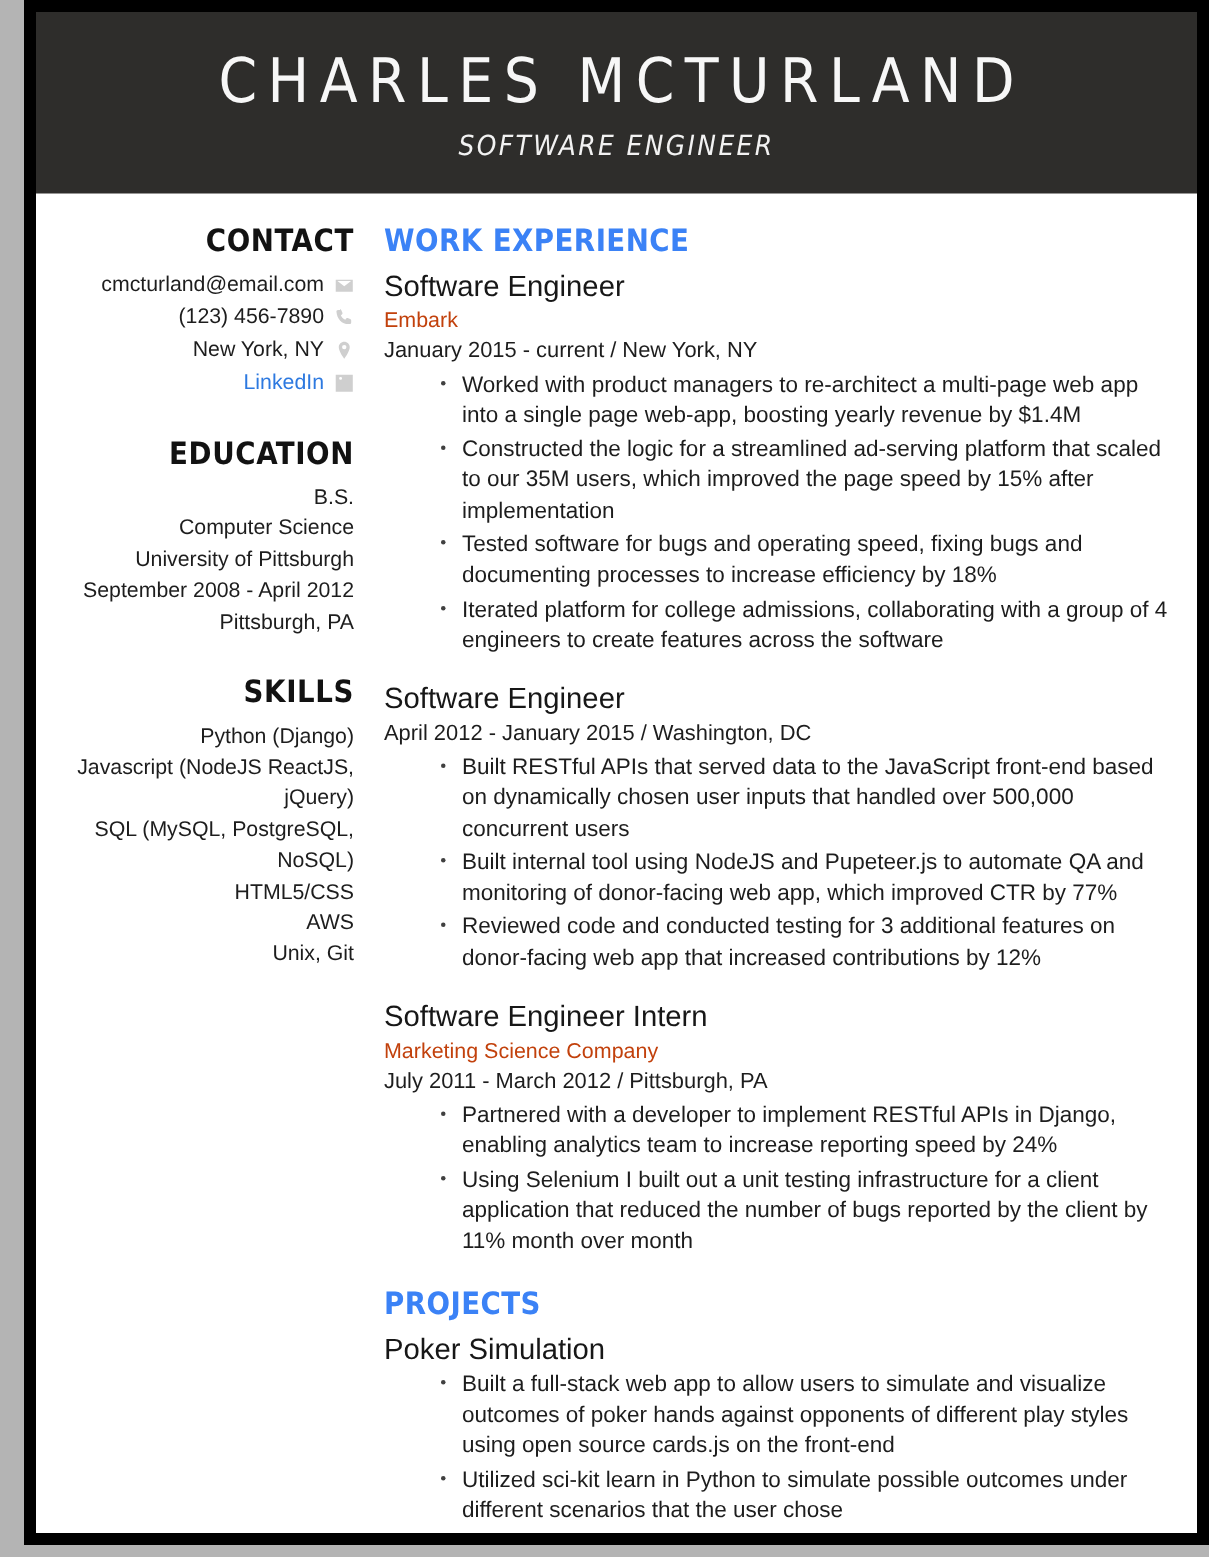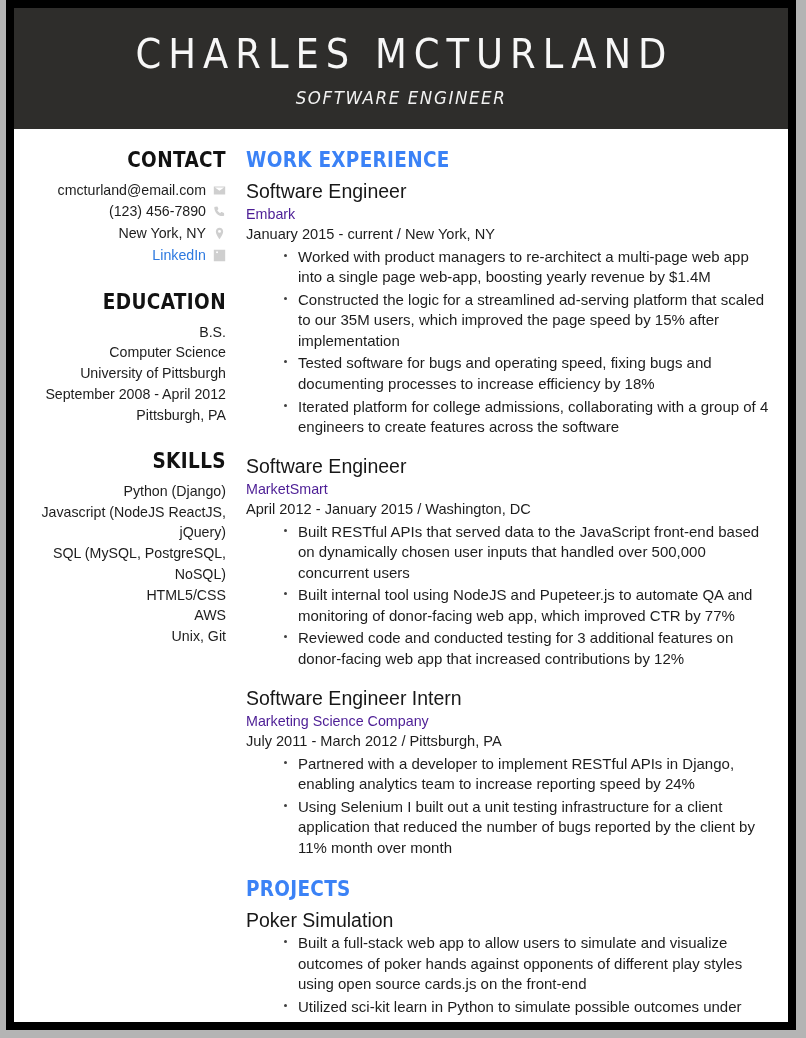--- a/index.html
+++ b/index.html
@@ -10,21 +10,21 @@
   body {
     width: 806px;
     height: 1038px;
     font-family: "Liberation Sans", sans-serif;
     -webkit-font-smoothing: antialiased;
   }
 
   
   .page-frame {
     position: absolute;
-    left: 6px;
+    left: 16px;
     top: 0px;
     width: 790px;
     height: 1030px;
     background: #000000;
     box-sizing: border-box;
     padding: 8px 8px 8px 8px;
   }
   .page {
     position: relative;
     width: 774px;
@@ -148,21 +148,21 @@
   .entry-title {
     font-size: 19.5px;
     font-weight: 400;
     line-height: 1.25;
     color: #171717;
     margin-bottom: 1px;
   }
   .entry-company {
     font-size: 14.3px;
     line-height: 1.4;
-    color: #4c1d95;
+    color: #c2410c;
   }
   .entry-meta {
     font-size: 14.6px;
     line-height: 1.42;
     color: #1d1d1d;
     margin-bottom: 2px;
   }
   .entry-meta .sep { padding: 0 4px; }
 
   ul.bullets {
@@ -282,21 +282,20 @@
             <ul class="bullets">
               <li>Worked with product managers to re-architect a multi-page web app into a single page web-app, boosting yearly revenue by $1.4M</li>
               <li>Constructed the logic for a streamlined ad-serving platform that scaled to our 35M users, which improved the page speed by 15% after implementation</li>
               <li>Tested software for bugs and operating speed, fixing bugs and documenting processes to increase efficiency by 18%</li>
               <li>Iterated platform for college admissions, collaborating with a group of 4 engineers to create features across the software</li>
             </ul>
           </div>
 
           <div class="entry">
             <div class="entry-title">Software Engineer</div>
-            <div class="entry-company">MarketSmart</div>
             <div class="entry-meta">
               <span>April 2012 - January 2015</span><span class="sep">/</span><span>Washington, DC</span>
             </div>
             <ul class="bullets">
               <li>Built RESTful APIs that served data to the JavaScript front-end based on dynamically chosen user inputs that handled over 500,000 concurrent users</li>
               <li>Built internal tool using NodeJS and Pupeteer.js to automate QA and monitoring of donor-facing web app, which improved CTR by 77%</li>
               <li>Reviewed code and conducted testing for 3 additional features on donor-facing web app that increased contributions by 12%</li>
             </ul>
           </div>
 

